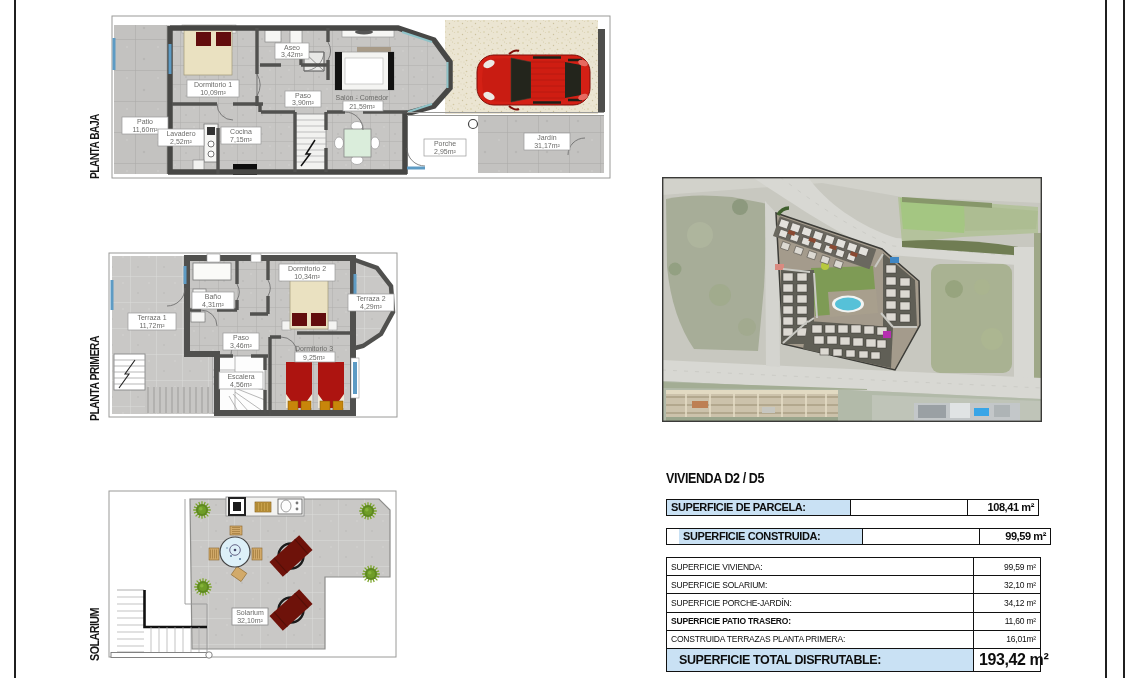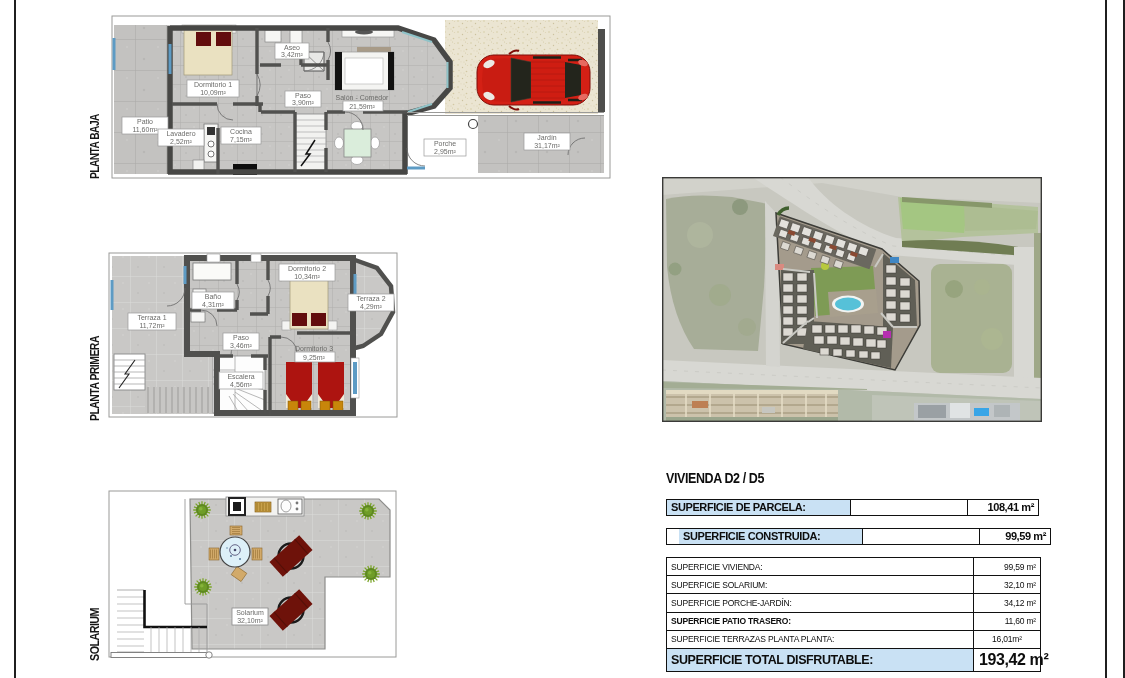--- a/index.html
+++ b/index.html
@@ -583,22 +583,22 @@
         </tr>
   <tr>
           <td style="border:1.2px solid #111;padding:3.6px 4px;">SUPERFICIE PORCHE-JARDÍN:</td>
           <td style="border:1.2px solid #111;text-align:right;padding:3.6px 4px;white-space:nowrap;">34,12 m²</td>
         </tr>
   <tr>
           <td style="border:1.2px solid #111;padding:0 4px;font-weight:bold;">SUPERFICIE PATIO TRASERO:</td>
           <td style="border:1.2px solid #111;text-align:right;padding:3.6px 4px;white-space:nowrap;margin-top:16px;">11,60 m²</td>
         </tr>
   <tr>
-          <td style="border:1.2px solid #111;padding:3.6px 4px;">SUPERFICIE TERRAZAS PLANTA PLANTA:</td>
-          <td style="border:1.2px solid #111;text-align:center;padding:3.6px 4px;white-space:nowrap;">16,01m²</td>
+          <td style="border:1.2px solid #111;padding:3.6px 4px;">CONSTRUIDA TERRAZAS PLANTA PRIMERA:</td>
+          <td style="border:1.2px solid #111;text-align:right;padding:3.6px 4px;white-space:nowrap;">16,01m²</td>
         </tr>
   <tr>
-          <td style="border:1.2px solid #111;padding:2px 4px;background:#c9e1f4;font-weight:bold;font-size:12.5px;letter-spacing:-0.4px;white-space:nowrap;">SUPERFICIE TOTAL DISFRUTABLE:</td>
+          <td style="border:1.2px solid #111;padding:2px 12px;background:#c9e1f4;font-weight:bold;font-size:12.5px;letter-spacing:-0.4px;white-space:nowrap;">SUPERFICIE TOTAL DISFRUTABLE:</td>
           <td style="border:1.2px solid #111;text-align:right;padding:2px 5px;font-weight:bold;font-size:16px;letter-spacing:-0.4px;white-space:nowrap;padding-right:3px;">193,42 m²</td>
         </tr>
  </tbody>
     </table>
 </div>
 
 </body></html>

